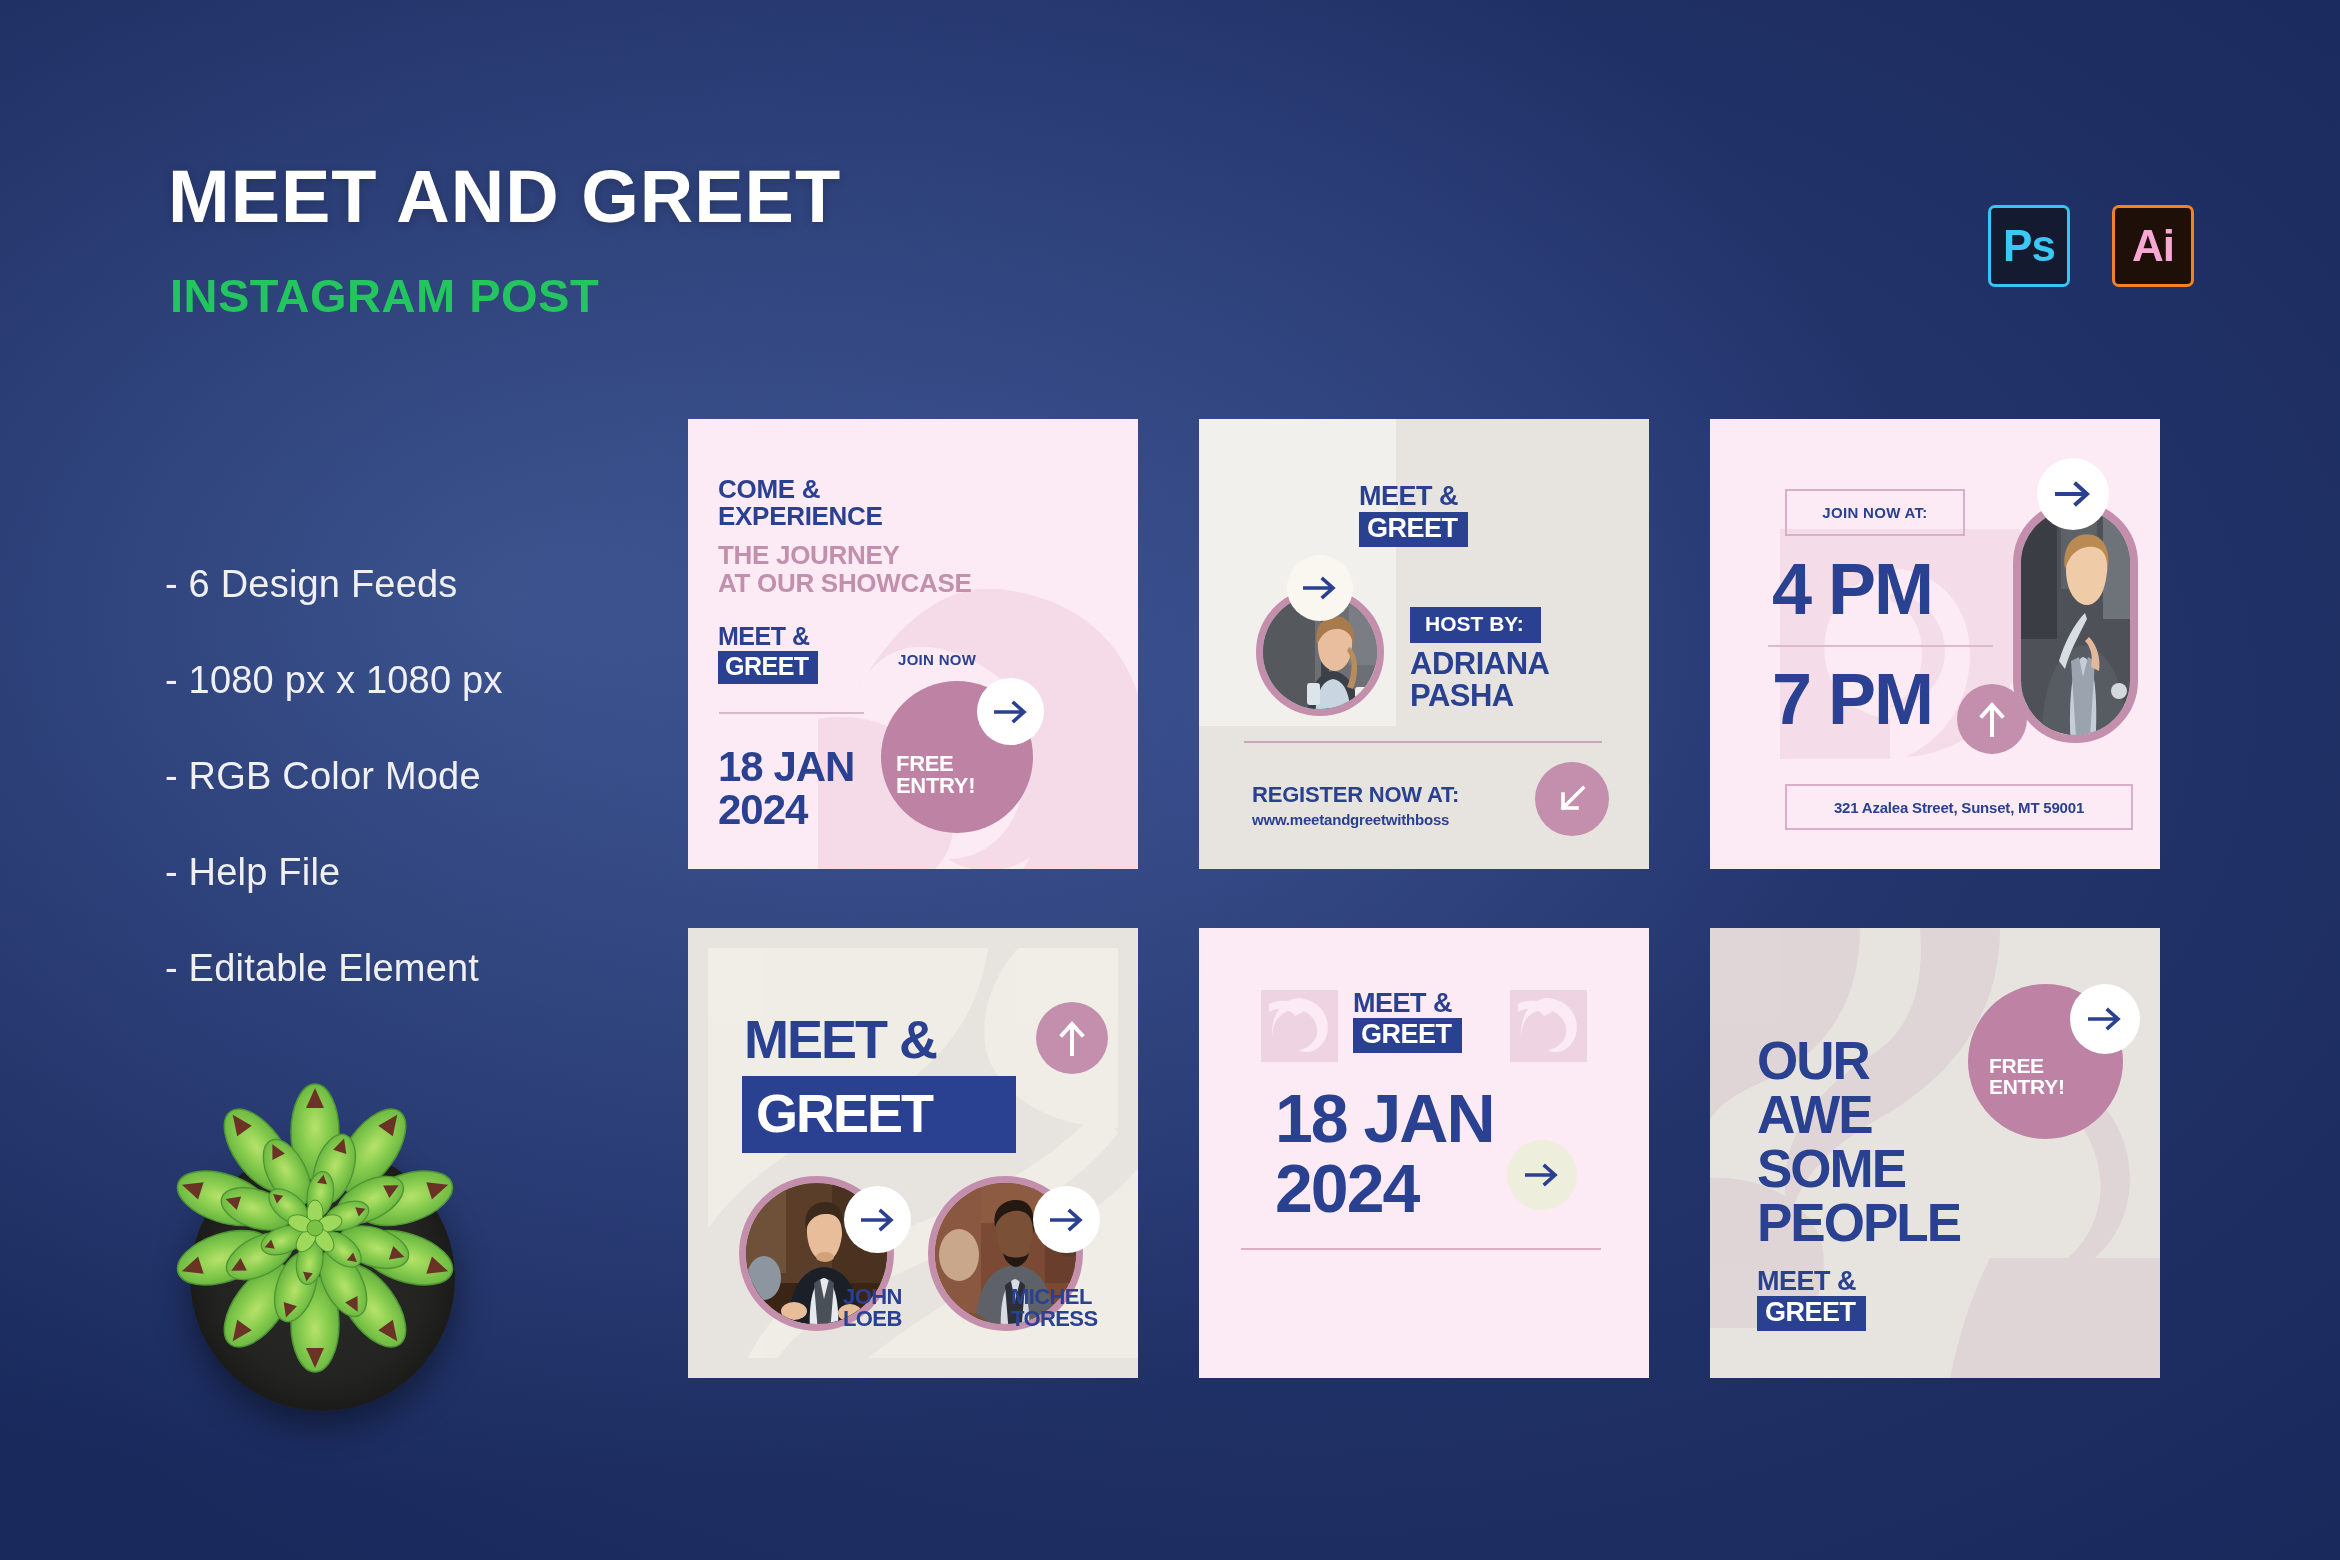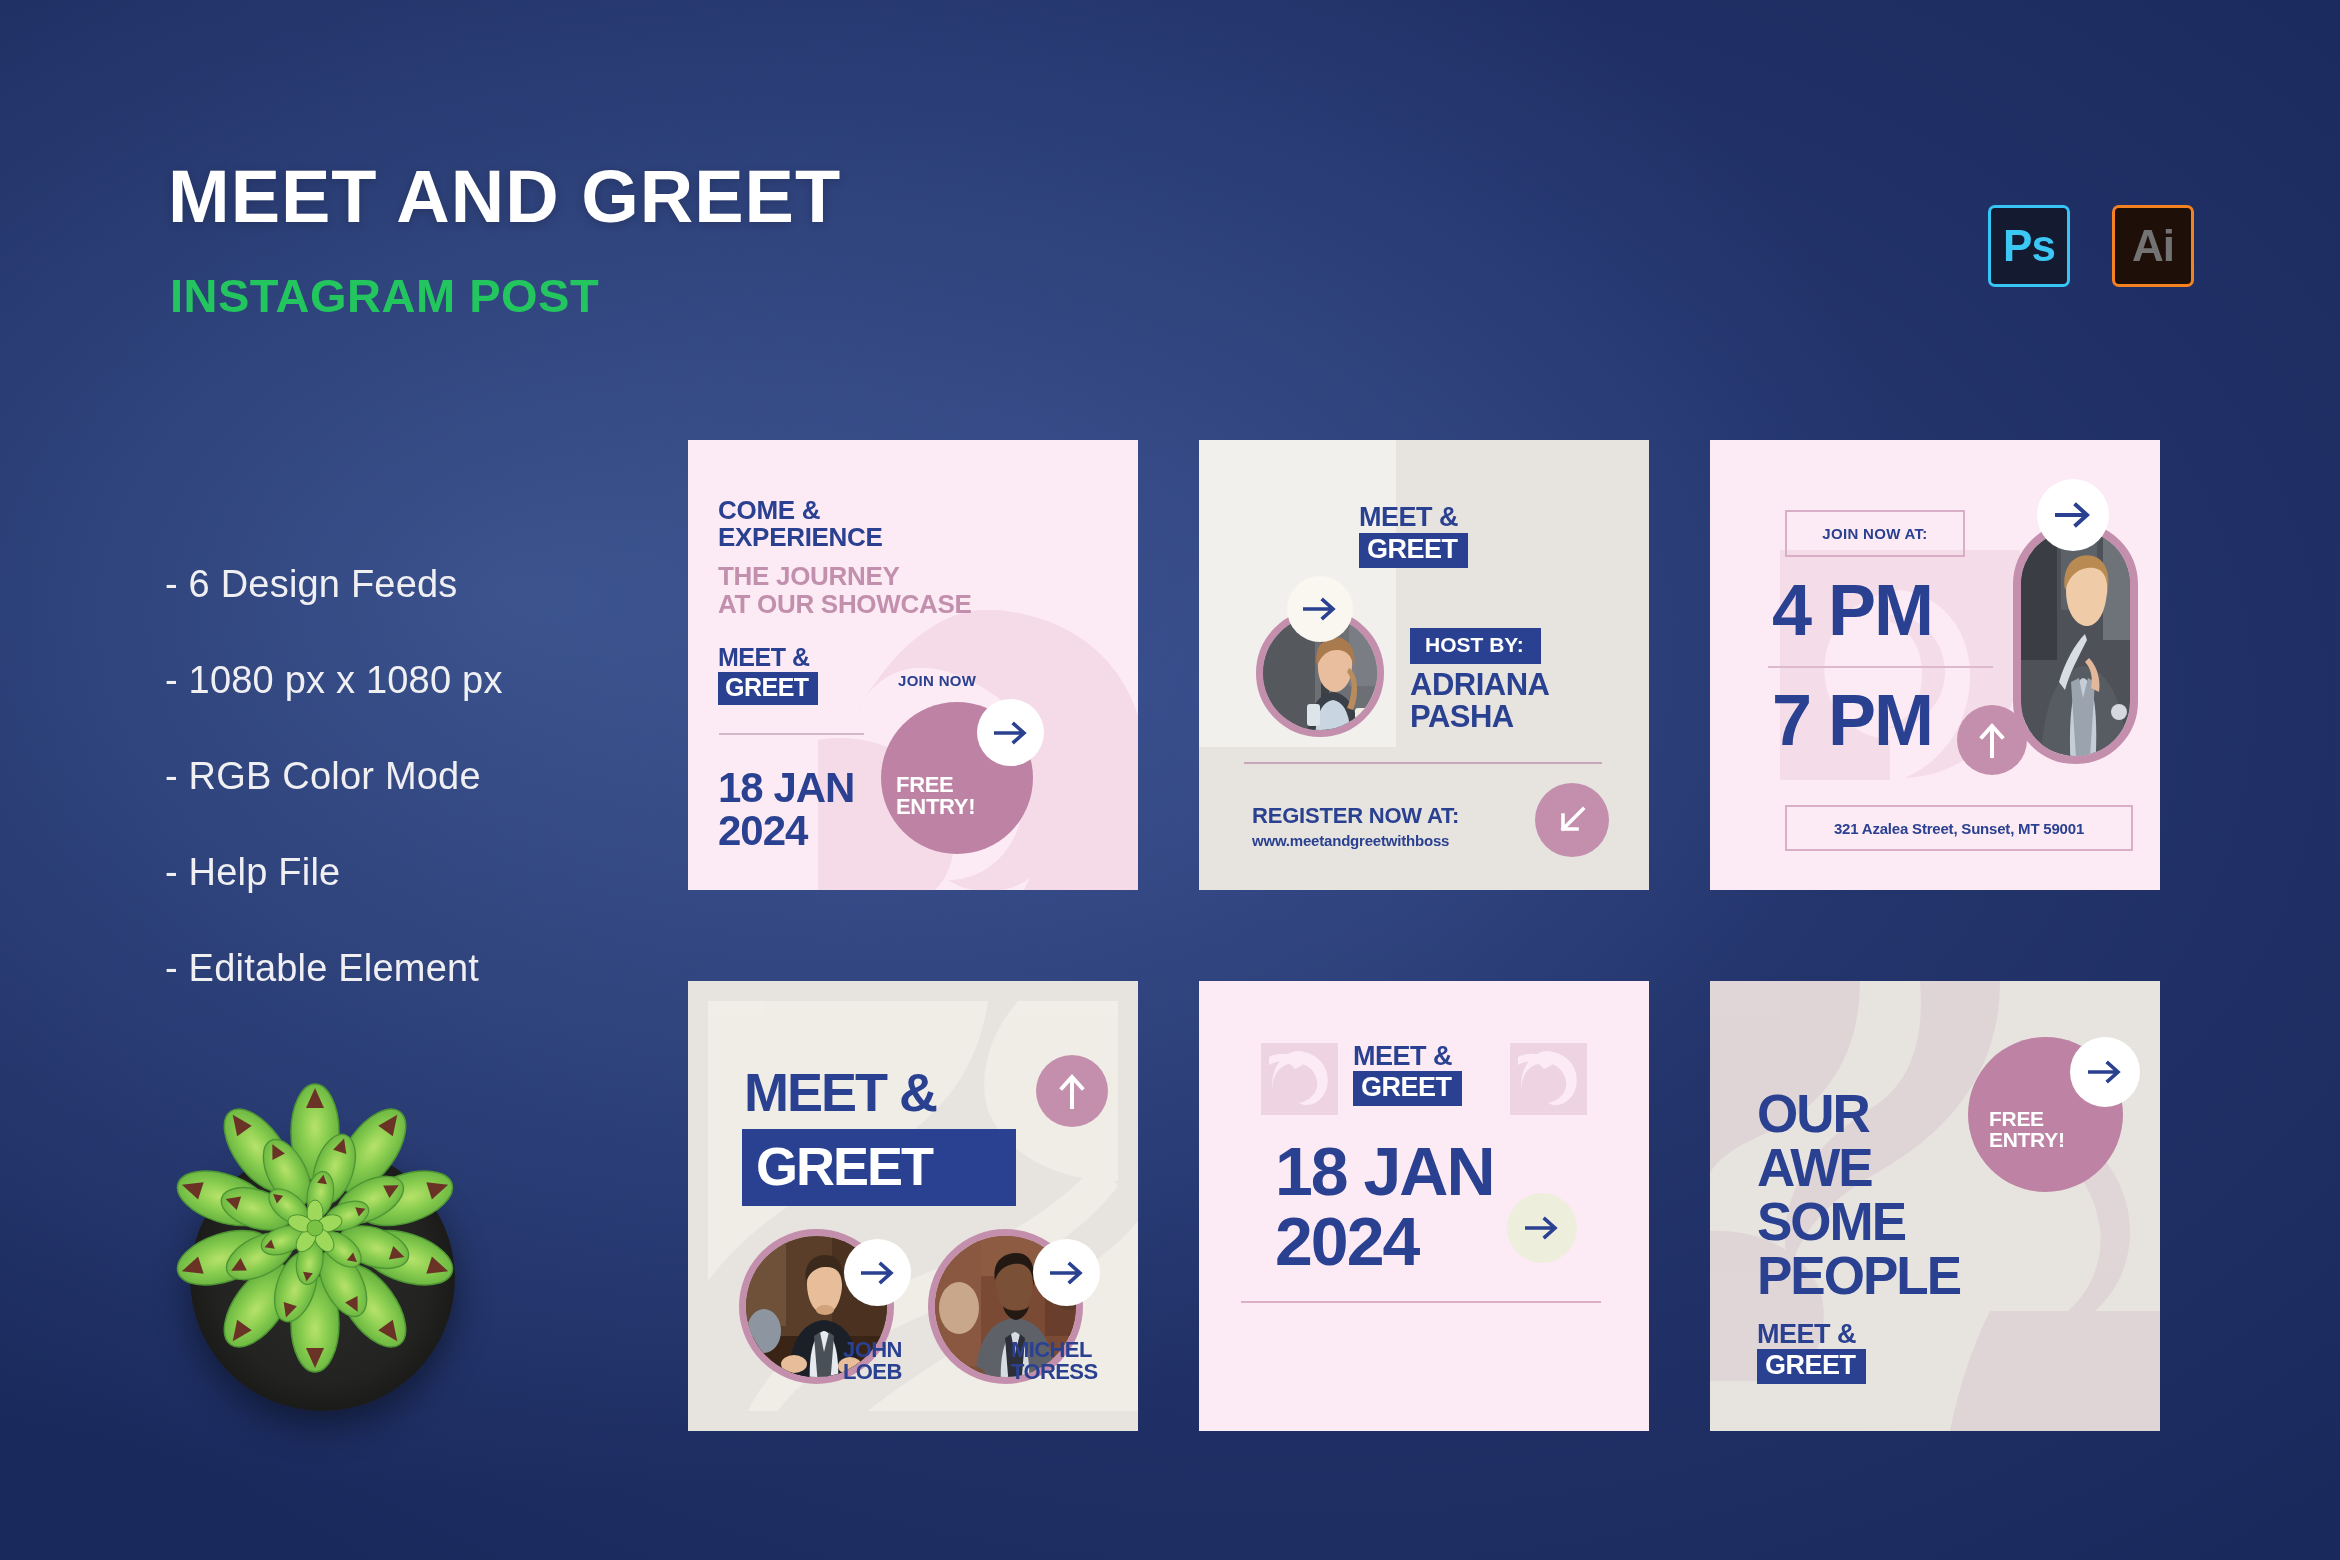--- a/index.html
+++ b/index.html
@@ -31,44 +31,44 @@
   }
 
   
   .badges{ position:absolute; right:146px; top:205px; display:flex; gap:42px; }
   .badge{
     width:82px; height:82px; border-radius:7px;
     display:flex; align-items:center; justify-content:center;
     font-size:44px; font-weight:700; letter-spacing:-1px;
   }
   .badge.ps{ background:#141A30; border:3px solid #36C5F5; color:#3BC8F5; }
-  .badge.ai{ background:#1E1008; border:3px solid #F58220; color:#737373; }
+  .badge.ai{ background:#1E1008; border:3px solid #F58220; color:#f9a8d4; }
 
   
   .features{ position:absolute; left:165px; top:565px; }
   .feature{
     font-size:38px; color:#F0F0F3; font-weight:400;
     line-height:1.0; margin-bottom:58px; letter-spacing:0.2px;
   }
 
   
   .plant{ position:absolute; left:150px; top:1050px; width:330px; height:330px; }
   .pot{
     position:absolute; left:40px; top:96px; width:265px; height:265px;
     border-radius:50%;
     background:radial-gradient(circle at 50% 50%, #2A2A28 0%, #232322 55%, #1a1a19 72%, #C0714A 78%, #A95C38 100%);
     box-shadow:0 14px 36px rgba(0,0,0,0.45);
   }
   .rosette{ position:absolute; left:0; top:0; width:330px; height:330px; }
 
   
   .grid{
-    position:absolute; left:688px; top:440px;
+    position:absolute; left:688px; top:419px;
     display:grid; grid-template-columns:repeat(3, 450px);
-    grid-template-rows:repeat(2, 450px); gap:91px 61px;
+    grid-template-rows:repeat(2, 450px); gap:59px 61px;
   }
   .card{ position:relative; overflow:hidden; }
   .pinkbg{ background:#FCEBF4; }
   .beigebg{ background:#E7E4DF; }
 
   .deco{ position:absolute; pointer-events:none; }
 
   
   .mg-stack{ display:inline-block; }
   .mg-meet{

